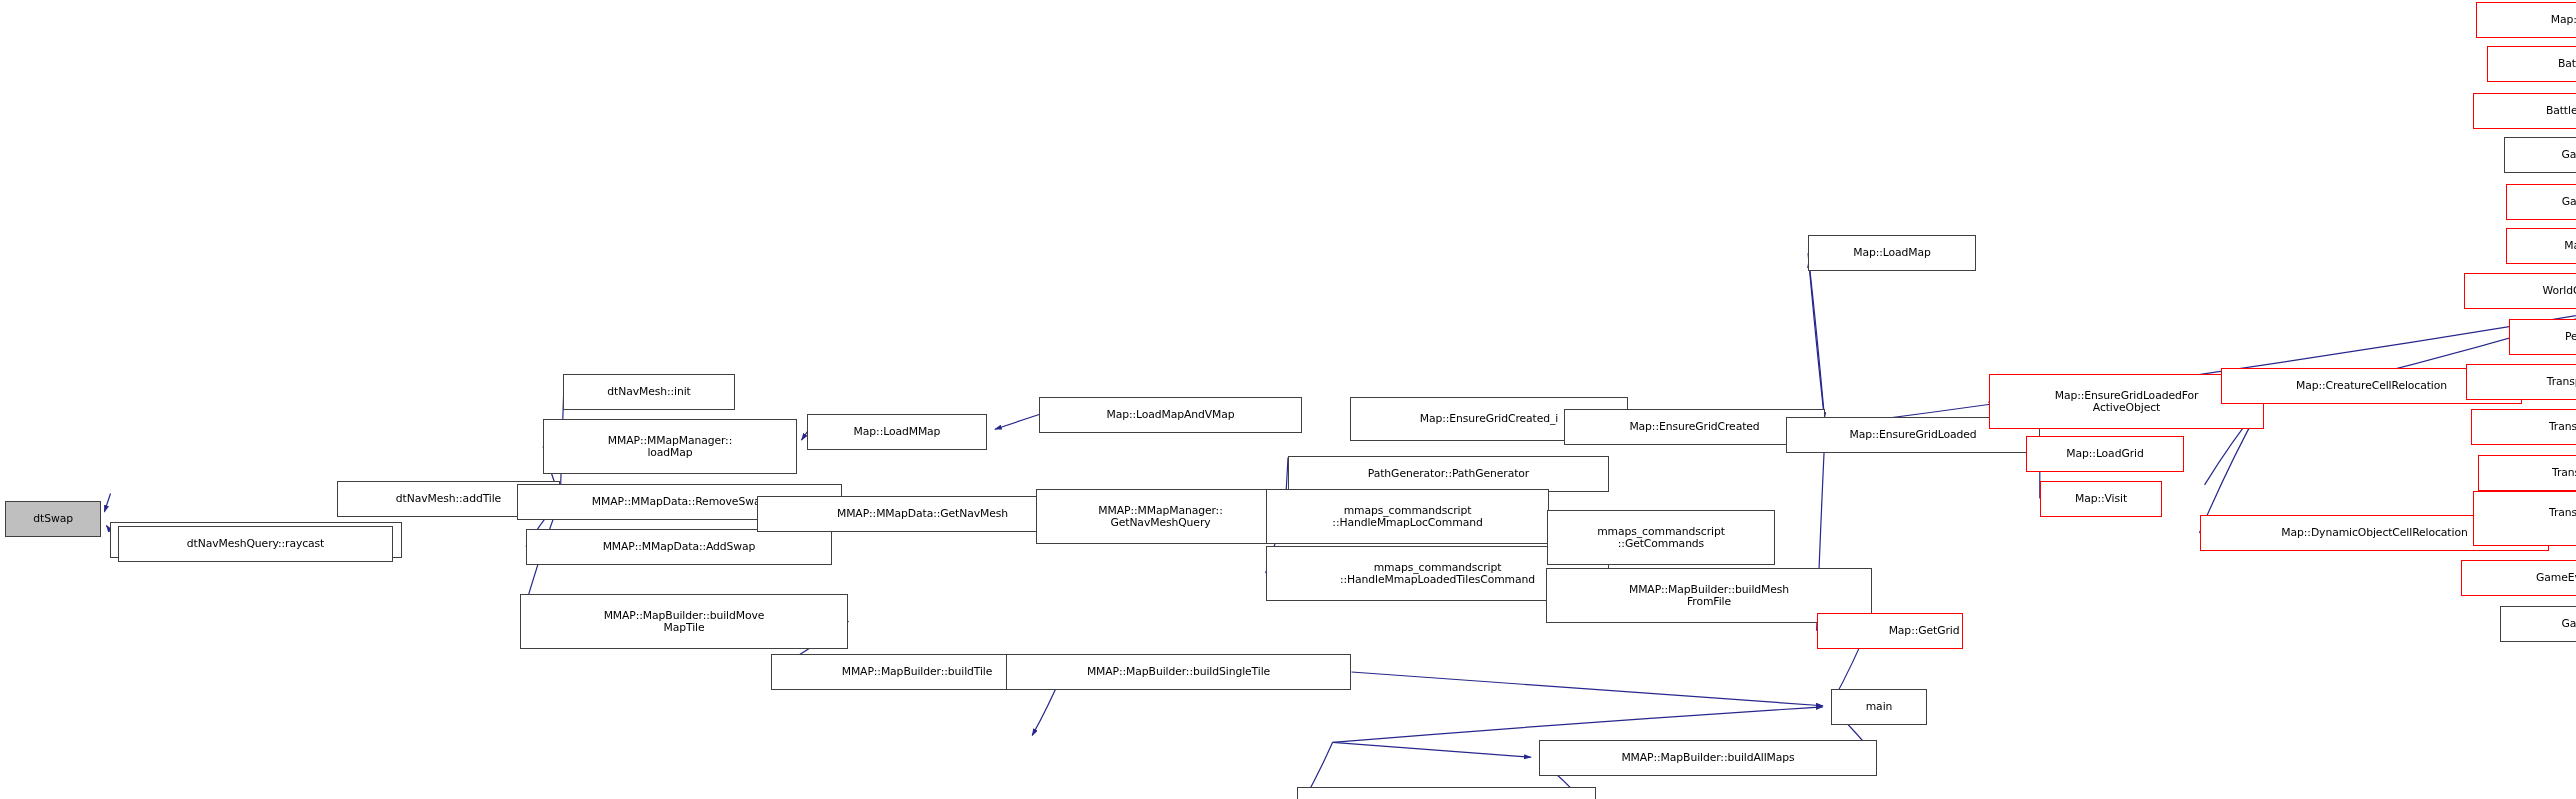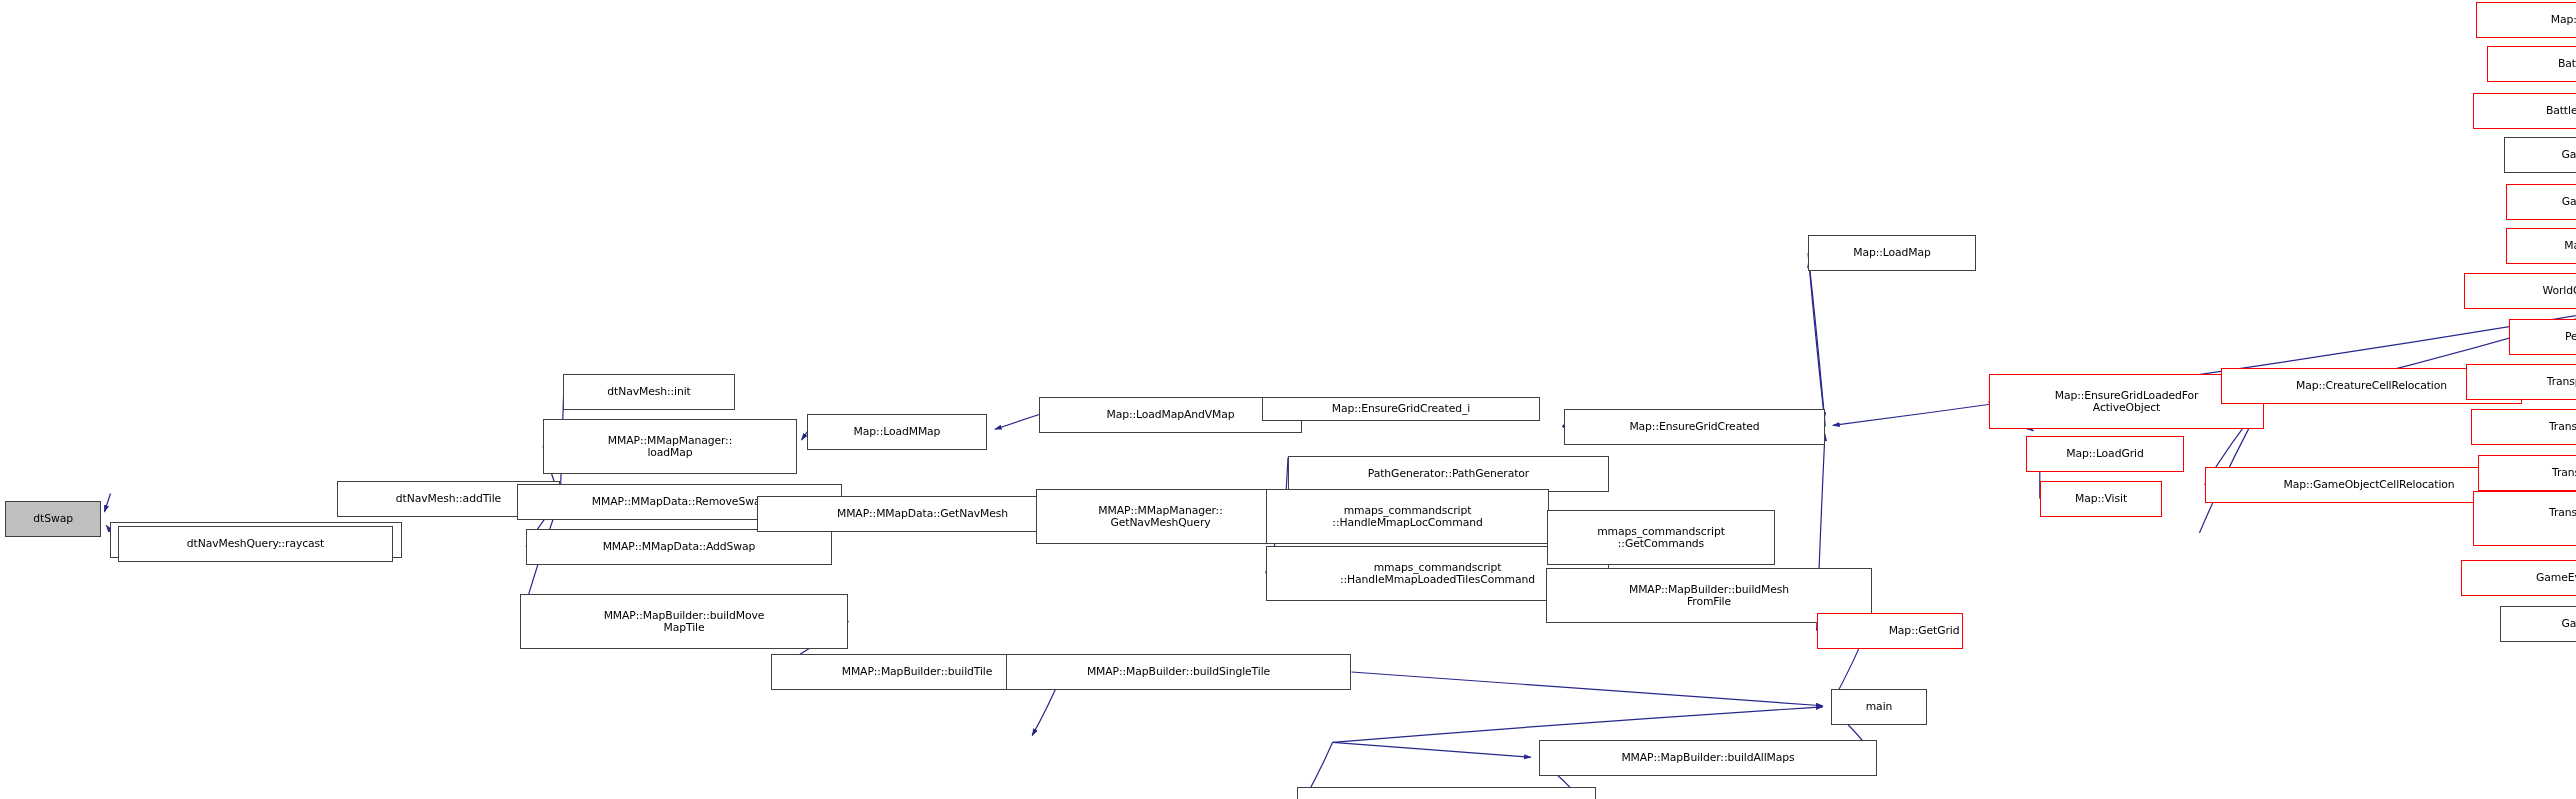--- a/index.html
+++ b/index.html
@@ -131,41 +131,42 @@
     <div class="node" style="left: 520px; top: 594px; width: 328px; height: 55px;"><span class="node-label">MMAP::MapBuilder::buildMove
 MapTile</span></div>
     <div class="node" style="left: 807px; top: 414px; width: 180px; height: 36px;"><span class="node-label">Map::LoadMMap</span></div>
     <div class="node" style="left: 757px; top: 496px; width: 331px; height: 36px;"><span class="node-label">MMAP::MMapData::GetNavMesh</span></div>
     <div class="node" style="left: 771px; top: 654px; width: 292px; height: 36px;"><span class="node-label">MMAP::MapBuilder::buildTile</span></div>
     <div class="node" style="left: 1039px; top: 397px; width: 263px; height: 36px; align-items: center;"><span class="node-label">Map::LoadMapAndVMap</span></div>
     <div class="node" style="left: 1036px; top: 489px; width: 249px; height: 55px;"><span class="node-label">MMAP::MMapManager::
 GetNavMeshQuery</span></div>
     <div class="node" style="left: 1006px; top: 654px; width: 345px; height: 36px;"><span class="node-label">MMAP::MapBuilder::buildSingleTile</span></div>
     <div class="node" style="left: 1297px; top: 787px; width: 299px; height: 55px;"></div>
-    <div class="node" style="left: 1262px; top: 397px; width: 278px; height: 24px;"><span class="node-label">Map::EnsureGridCreated_i</span></div>
+    <div class="node" style="left: 1350px; top: 397px; width: 278px; height: 44px;"><span class="node-label">Map::EnsureGridCreated_i</span></div>
     <div class="node" style="left: 1288px; top: 456px; width: 321px; height: 36px;"><span class="node-label">PathGenerator::PathGenerator</span></div>
     <div class="node" style="left: 1266px; top: 489px; width: 283px; height: 55px;"><span class="node-label">mmaps_commandscript
 ::HandleMmapLocCommand</span></div>
     <div class="node" style="left: 1266px; top: 546px; width: 343px; height: 55px;"><span class="node-label">mmaps_commandscript
 ::HandleMmapLoadedTilesCommand</span></div>
     <div class="node" style="left: 1546px; top: 568px; width: 326px; height: 55px;"><span class="node-label">MMAP::MapBuilder::buildMesh
 FromFile</span></div>
     <div class="node" style="left: 1539px; top: 740px; width: 338px; height: 36px;"><span class="node-label">MMAP::MapBuilder::buildAllMaps</span></div>
     <div class="node" style="left: 1547px; top: 510px; width: 228px; height: 55px;"><span class="node-label">mmaps_commandscript
 ::GetCommands</span></div>
     <div class="node" style="left: 1564px; top: 409px; width: 261px; height: 36px;"><span class="node-label">Map::EnsureGridCreated</span></div>
     <div class="node" style="left: 1808px; top: 235px; width: 168px; height: 36px;"><span class="node-label">Map::LoadMap</span></div>
+    <div class="node" style="left: 1786px; top: 417px; width: 254px; height: 36px;"><span class="node-label">Map::EnsureGridLoaded</span></div>
     <div class="node red" style="left: 1817px; top: 613px; width: 146px; height: 36px; justify-content: flex-end;"><span class="node-label">Map::GetGrid</span></div>
     <div class="node" style="left: 1831px; top: 689px; width: 96px; height: 36px;"><span class="node-label">main</span></div>
     <div class="node red" style="left: 1989px; top: 374px; width: 275px; height: 55px;"><span class="node-label">Map::EnsureGridLoadedFor
 ActiveObject</span></div>
     <div class="node red" style="left: 2026px; top: 436px; width: 158px; height: 36px;"><span class="node-label">Map::LoadGrid</span></div>
     <div class="node red" style="left: 2040px; top: 481px; width: 122px; height: 36px;"><span class="node-label">Map::Visit</span></div>
     <div class="node red" style="left: 2221px; top: 368px; width: 301px; height: 36px;"><span class="node-label">Map::CreatureCellRelocation</span></div>
-    <div class="node red" style="left: 2205px; top: 467px; width: 328px; height: 36px;"><span class="node-label">Map::GameObjectCellRelocation</span></div>
+    <div class="node red" style="left: 2200px; top: 515px; width: 349px; height: 36px;"><span class="node-label">Map::DynamicObjectCellRelocation</span></div>
     <div class="node red" style="left: 2476px; top: 1.7px; width: 302px; height: 36px;"><span class="node-label">Map::ConvertCorpseToBones</span></div>
     <div class="node red" style="left: 2487px; top: 46px; width: 285px; height: 36px;"><span class="node-label">Battlefield::SpawnCreature</span></div>
     <div class="node red" style="left: 2473px; top: 93px; width: 309px; height: 36px;"><span class="node-label">Battlefield::SpawnGameObject</span></div>
     <div class="node" style="left: 2504px; top: 137px; width: 227px; height: 36px;"><span class="node-label">GameObject::Update</span></div>
     <div class="node red" style="left: 2506px; top: 184px; width: 225px; height: 36px;"><span class="node-label">GameObject::Refresh</span></div>
     <div class="node red" style="left: 2506px; top: 228px; width: 240px; height: 36px;"><span class="node-label">Map::SummonCreature</span></div>
     <div class="node red" style="left: 2464px; top: 273px; width: 343px; height: 36px;"><span class="node-label">WorldObject::SummonGameObject</span></div>
     <div class="node red" style="left: 2509px; top: 319px; width: 220px; height: 36px;"><span class="node-label">Pet::LoadPetFromDB</span></div>
     <div class="node red" style="left: 2466px; top: 364px; width: 330px; height: 36px;"><span class="node-label">Transport::CreateNPCPassenger</span></div>
     <div class="node red" style="left: 2471px; top: 409px; width: 319px; height: 36px;"><span class="node-label">Transport::CreateGOPassenger</span></div>

